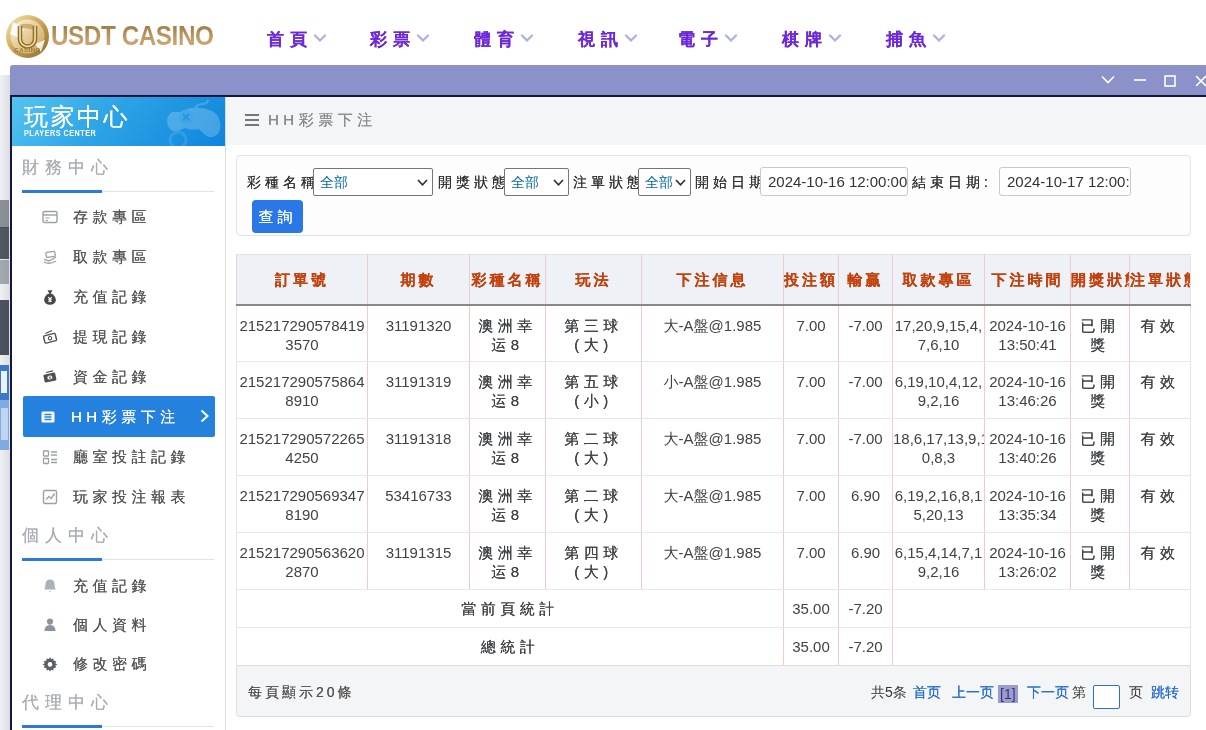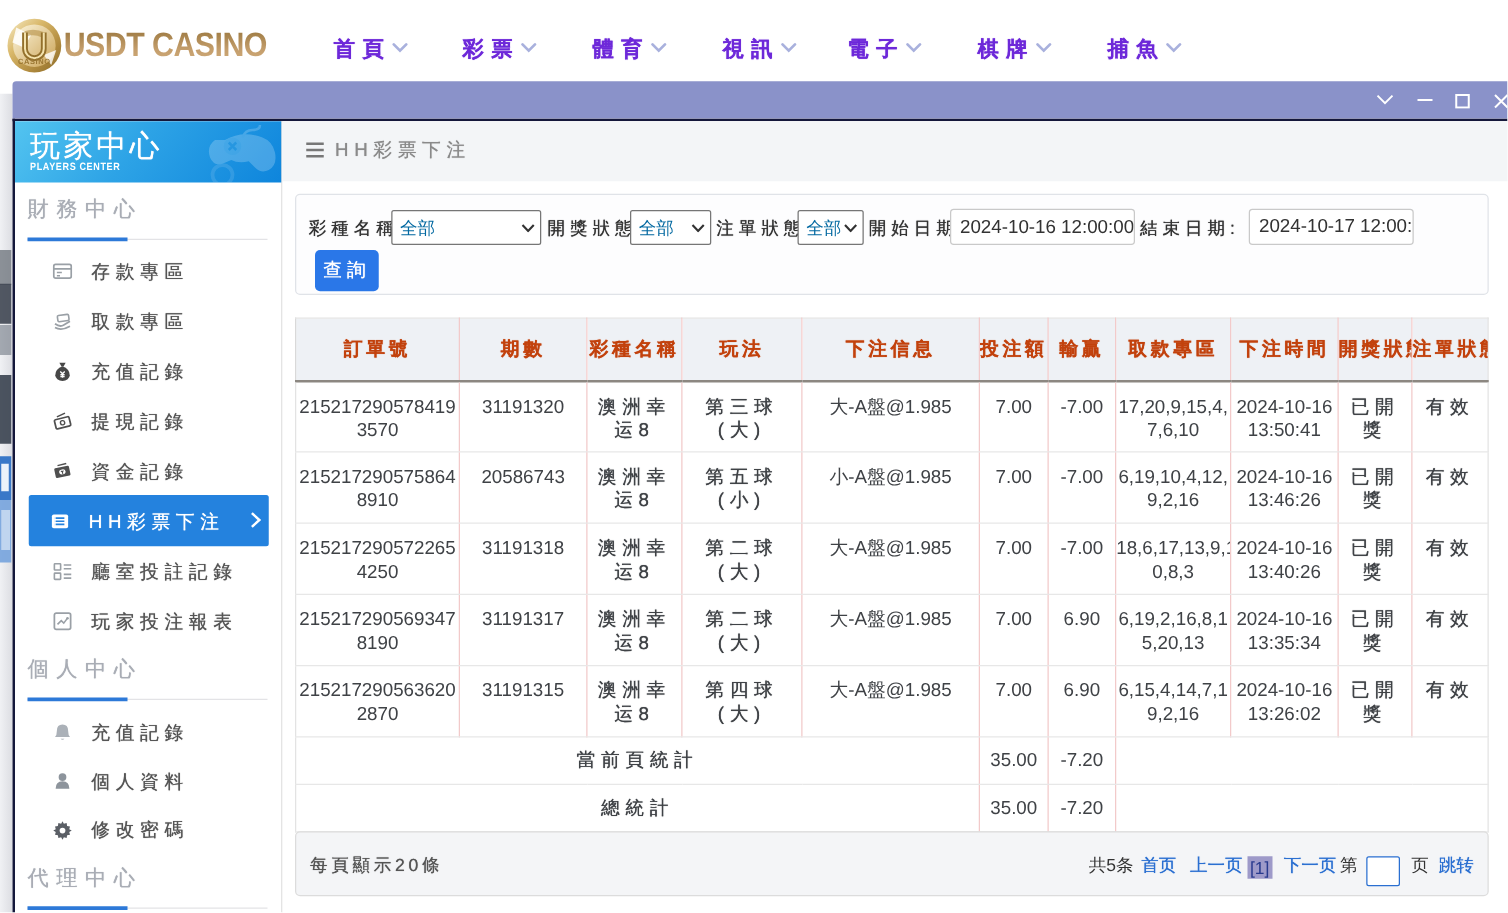--- a/index.html
+++ b/index.html
@@ -363,21 +363,21 @@
                 <td>大-A盤@1.985</td>
                 <td>7.00</td>
                 <td>-7.00</td>
                 <td>17,20,9,15,4,<br>7,6,10</td>
                 <td>2024-10-16<br>13:50:41</td>
                 <td class="cj">已開獎</td>
                 <td class="cj">有效</td>
               </tr>
             <tr class="d">
                 <td>215217290575864<br>8910</td>
-                <td>20586743</td>
+                <td>31191319</td>
                 <td class="cj">澳洲幸运8</td>
                 <td class="cj">第五球(小)</td>
                 <td>小-A盤@1.985</td>
                 <td>7.00</td>
                 <td>-7.00</td>
                 <td>6,19,10,4,12,<br>9,2,16</td>
                 <td>2024-10-16<br>13:46:26</td>
                 <td class="cj">已開獎</td>
                 <td class="cj">有效</td>
               </tr>
@@ -389,21 +389,21 @@
                 <td>大-A盤@1.985</td>
                 <td>7.00</td>
                 <td>-7.00</td>
                 <td>18,6,17,13,9,1<br>0,8,3</td>
                 <td>2024-10-16<br>13:40:26</td>
                 <td class="cj">已開獎</td>
                 <td class="cj">有效</td>
               </tr>
             <tr class="d">
                 <td>215217290569347<br>8190</td>
-                <td>31191317</td>
+                <td>53416733</td>
                 <td class="cj">澳洲幸运8</td>
                 <td class="cj">第二球(大)</td>
                 <td>大-A盤@1.985</td>
                 <td>7.00</td>
                 <td>6.90</td>
                 <td>6,19,2,16,8,1<br>5,20,13</td>
                 <td>2024-10-16<br>13:35:34</td>
                 <td class="cj">已開獎</td>
                 <td class="cj">有效</td>
               </tr>

